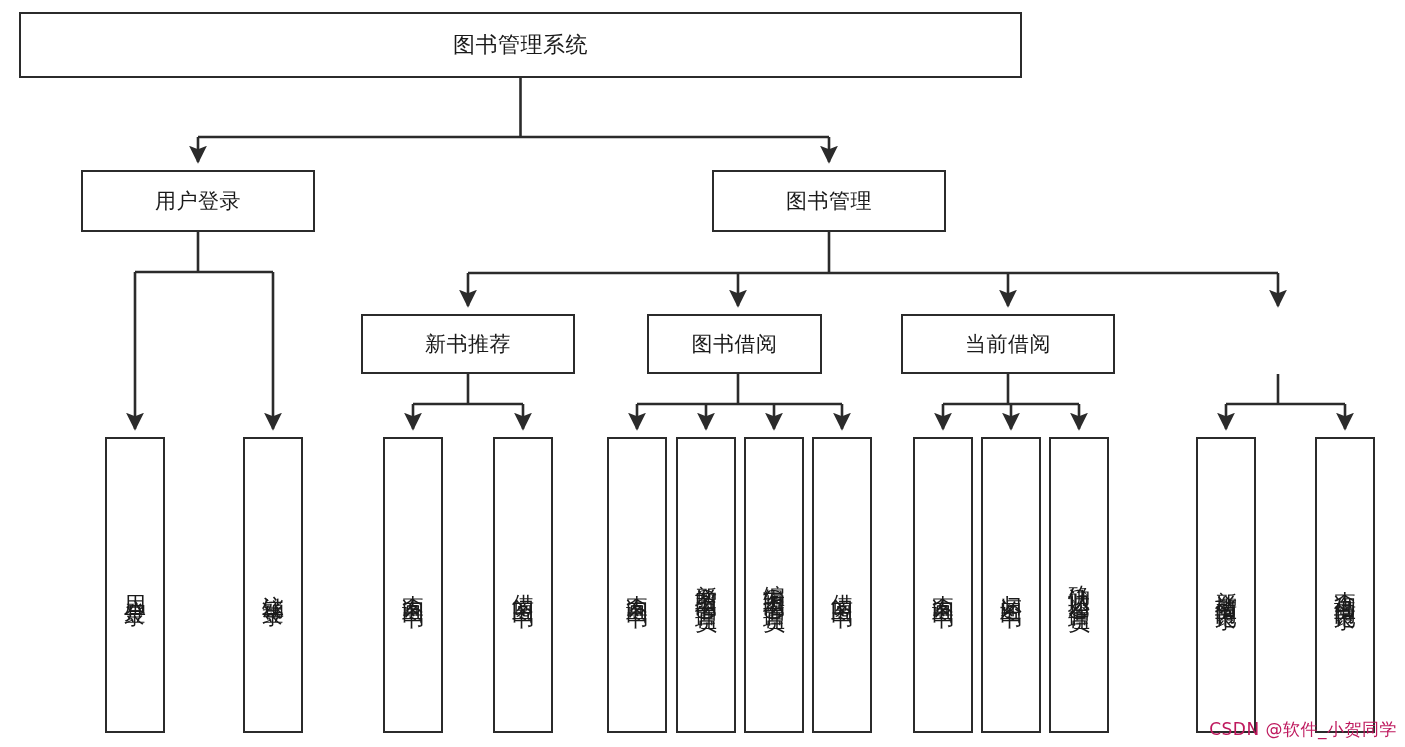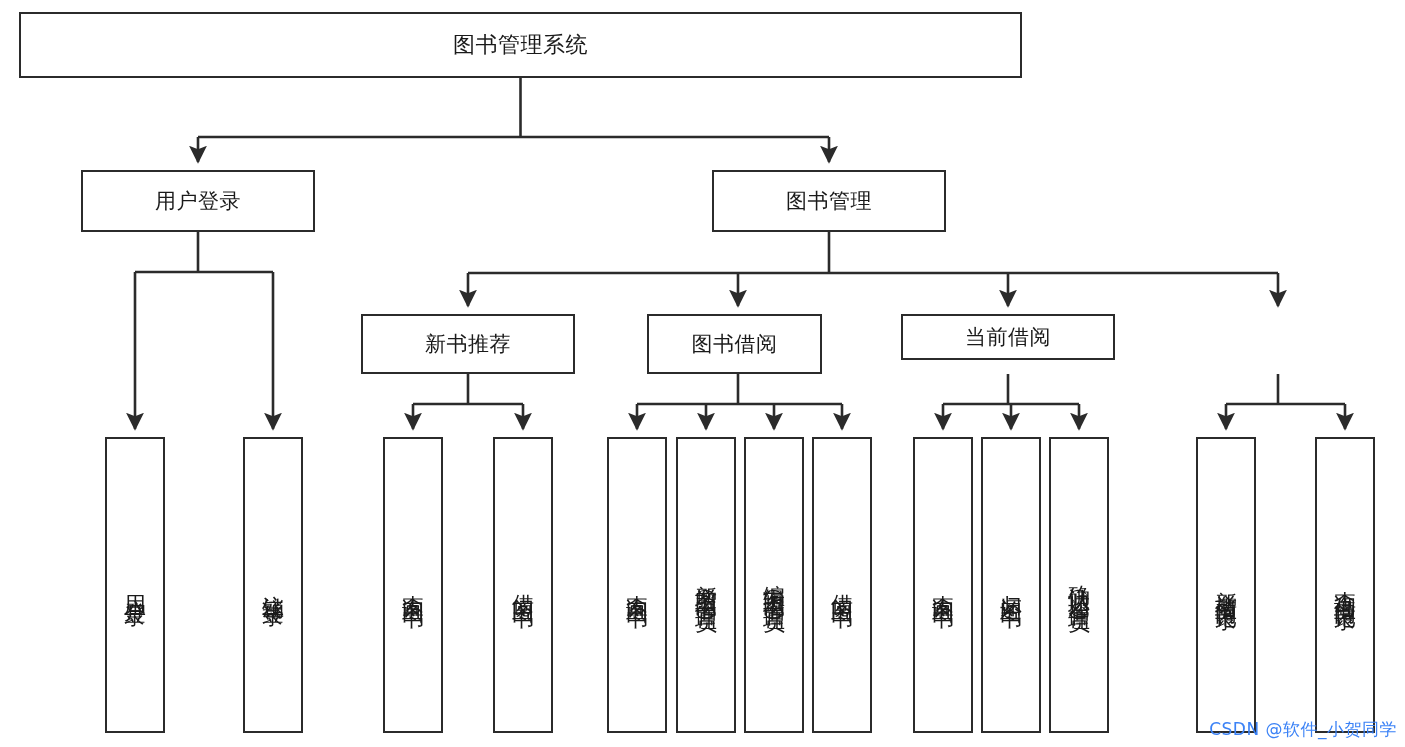--- a/index.html
+++ b/index.html
@@ -60,21 +60,21 @@
     font-size: 22px;
     letter-spacing: 4px;
     line-height: 1;
     white-space: nowrap;
   }
   #watermark {
     position: absolute;
     right: 8px;
     bottom: 6px;
     font-size: 17px;
-    color: #3b82f6;
+    color: #be185d;
     letter-spacing: 0.5px;
     white-space: nowrap;
     user-select: none;
   }
 </style>
 </head>
 <body>
 
 <div id="canvas">
 
@@ -138,21 +138,21 @@
   <div class="node h" style="left:361px; top:314px; width:214px; height:60px;">
     <span class="lbl">新书推荐</span>
   </div>
 
   <div class="node h" style="left:712px; top:170px; width:234px; height:62px;">
     <span class="lbl">图书管理</span>
   </div>
   <div class="node h" style="left:647px; top:314px; width:175px; height:60px;">
     <span class="lbl">图书借阅</span>
   </div>
-  <div class="node h" style="left:901px; top:314px; width:214px; height:46px;">
+  <div class="node h" style="left:901px; top:314px; width:214px; height:60px;">
     <span class="lbl">当前借阅</span>
   </div>
 
   <div class="node v" style="left:105px; top:437px; width:60px; height:296px;">
     <span class="lbl">用户登录</span>
   </div>
   <div class="node v" style="left:243px; top:437px; width:60px; height:296px;">
     <span class="lbl">注销登录</span>
   </div>
 

